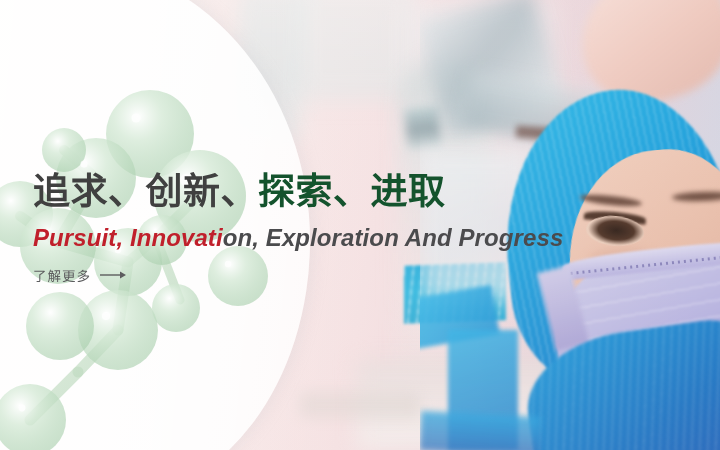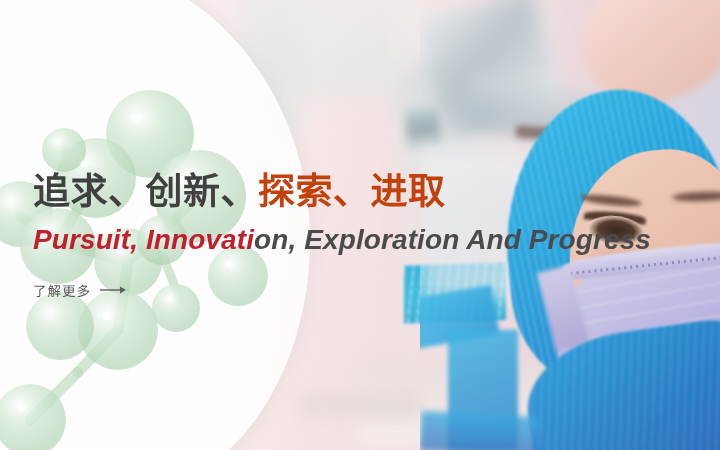--- a/index.html
+++ b/index.html
@@ -313,38 +313,38 @@
 
   .headline {
     margin: 0;
     font-size: 37px;
     line-height: 1.08;
     font-weight: 700;
     letter-spacing: .5px;
     white-space: nowrap;
   }
   .headline .hl-red  { color: #404040; }
-  .headline .hl-dark { color: #c2410c; }
+  .headline .hl-dark { color: #14532d; }
 
   .subhead {
     margin: 12px 0 0 0;
-    font-size: 28px;
+    font-size: 24px;
     font-weight: 700;
     font-style: italic;
     letter-spacing: .1px;
     white-space: nowrap;
   }
   .subhead .sh-red  { color: #c01f2b; }
   .subhead .sh-dark { color: #4b4b4d; }
 
   .more-link {
     display: inline-flex;
     align-items: center;
     gap: 9px;
-    margin-top: 24px;
+    margin-top: 13px;
     color: #5c5c5e;
     font-size: 13.5px;
     letter-spacing: 1px;
     text-decoration: none;
     cursor: pointer;
     background: none;
     border: 0;
     padding: 0;
     font-family: inherit;
   }

